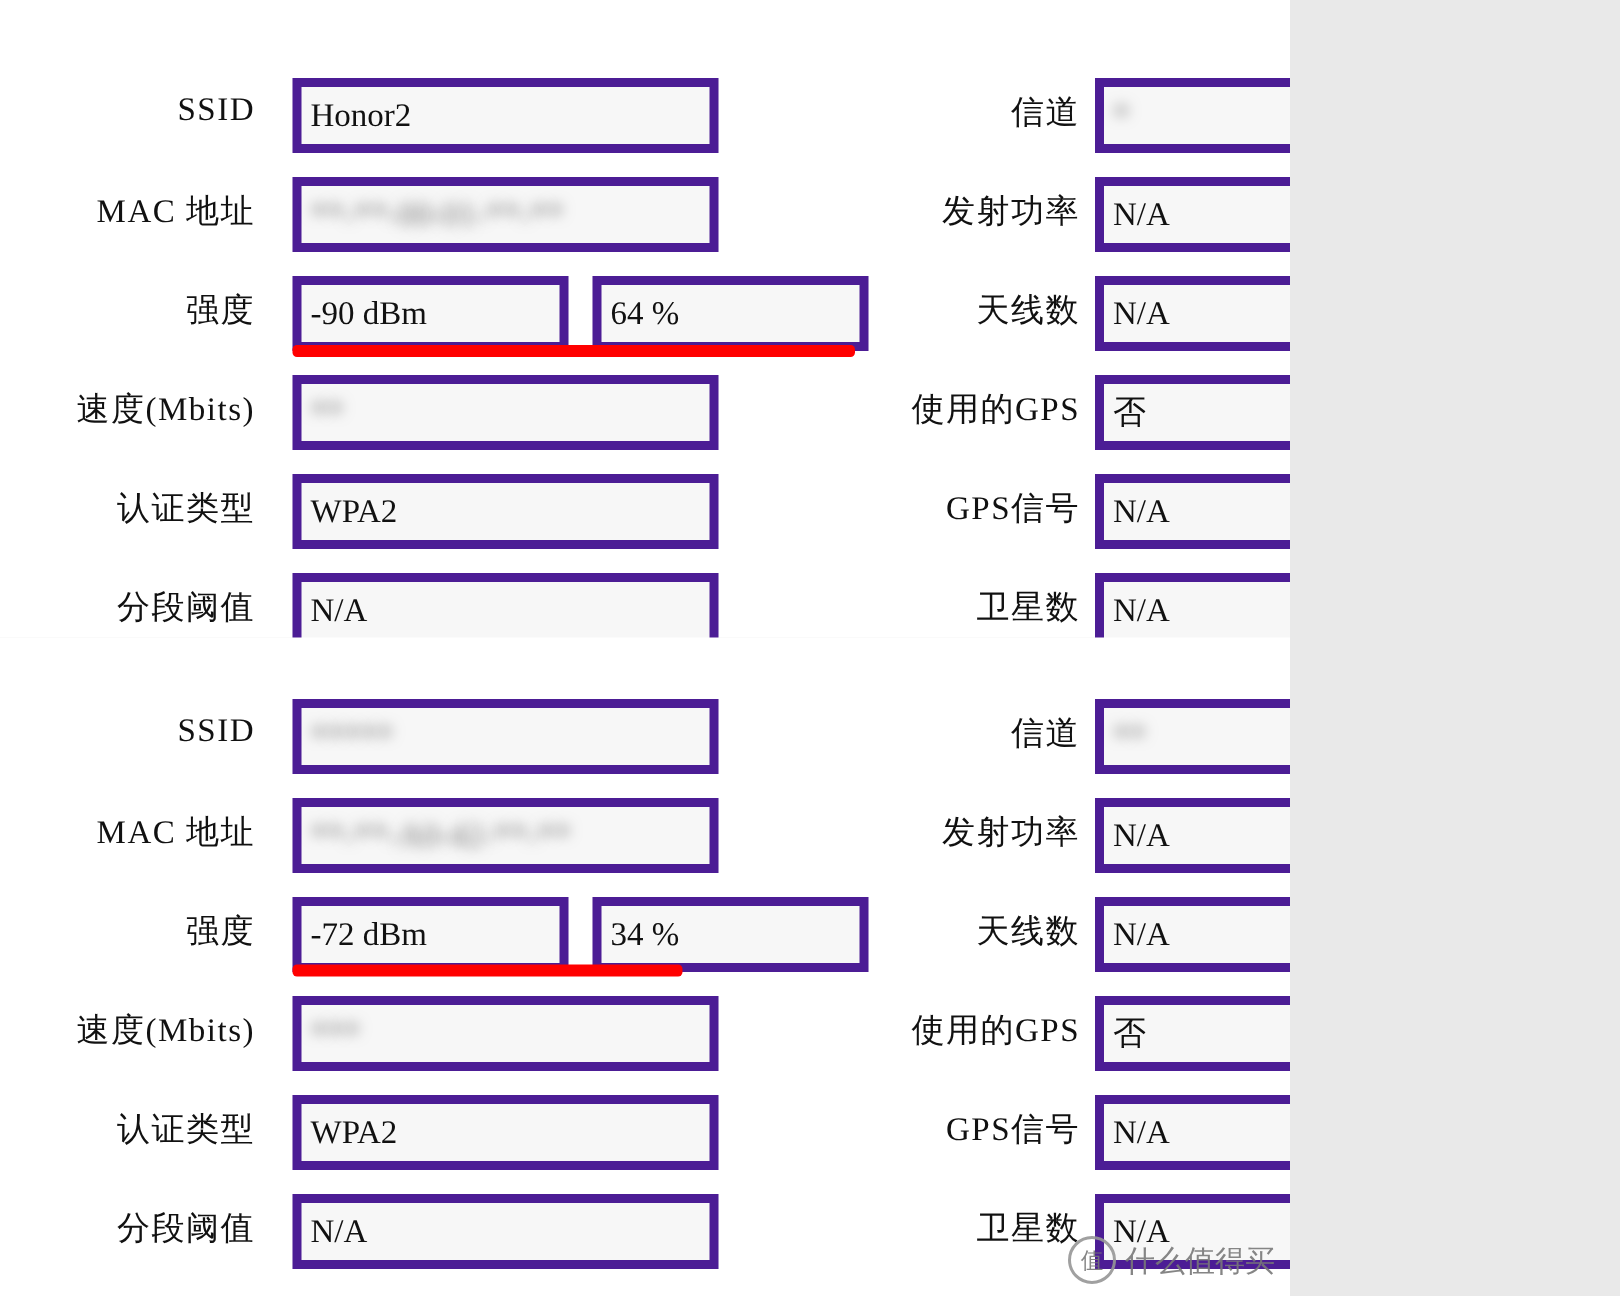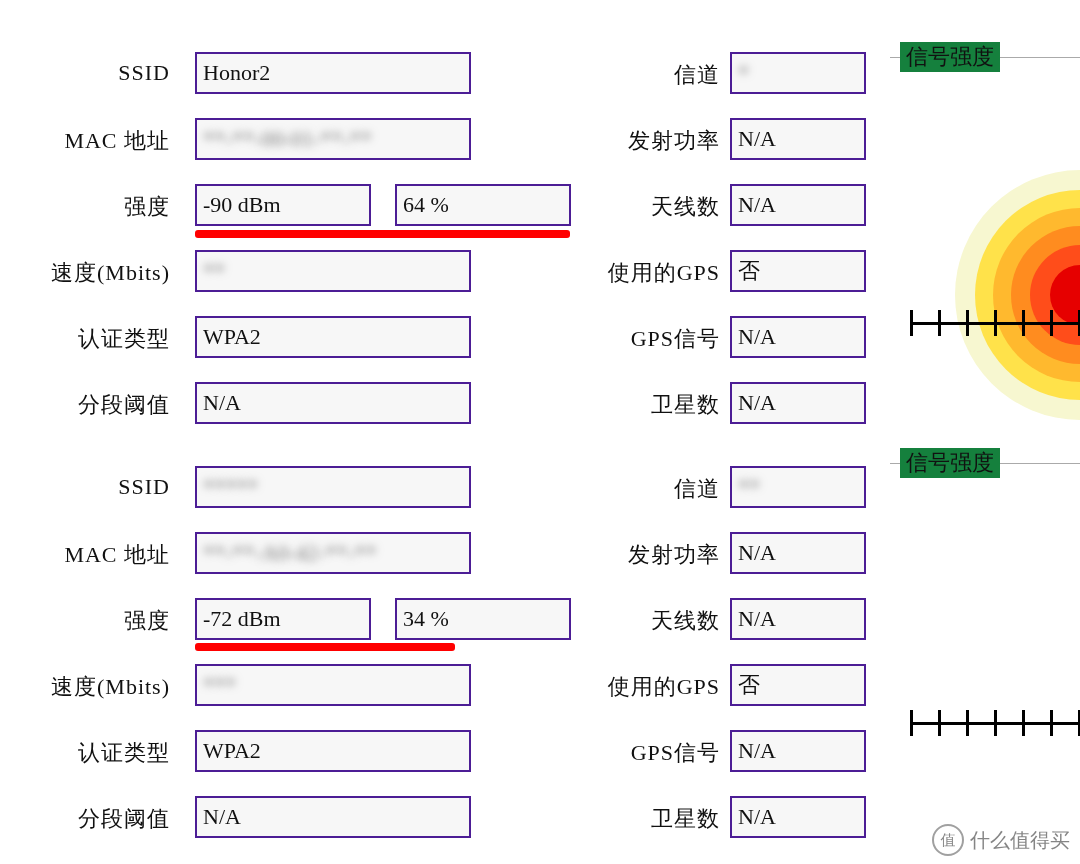--- a/index.html
+++ b/index.html
@@ -1,27 +1,27 @@
 <!DOCTYPE html>
 <html><head>
 <meta charset="utf-8">
 <style>
   html,body{margin:0;padding:0;background:#e9e9e9;font-family:"SimSun","NSimSun","MS Song",serif;font-size:22px;color:#111;}
   
-  .stage{position:relative;width:1080px;height:864px;overflow:hidden;}
+  .stage{position:relative;width:860px;height:864px;overflow:hidden;}
   .panel{position:absolute;left:0;width:1080px;background:#fff;}
   .panel.top{top:0;height:425px;}
   .panel.bottom{top:432px;height:432px;}
   .divider{position:absolute;left:0;top:425px;width:1080px;height:7px;background:#fff;}
   
   .kv{position:absolute;left:10px;top:50px;width:850px;}
   .row{position:relative;height:66px;}
   .lbl{position:absolute;top:10px;text-align:right;width:180px;left:-20px;letter-spacing:1px;}
   .lbl.r{left:420px;width:290px;text-align:right;}
-  .val{position:absolute;left:185px;top:2px;height:38px;line-height:38px;border:2px solid #4c1d95;background:#f7f7f7;padding:0 6px;min-width:240px;}
+  .val{position:absolute;left:185px;top:2px;height:38px;line-height:38px;border:6px solid #4c1d95;background:#f7f7f7;padding:0 6px;min-width:240px;}
   .val.short{min-width:160px;}
   .val.pct{left:385px;min-width:160px;}
   .val.r{left:720px;min-width:120px;}
   .blurred{color:transparent;text-shadow:0 0 9px rgba(0,0,0,.55);}
   
   .groupbox{position:absolute;left:880px;top:42px;height:360px;width:220px;}
   .groupbox .line{position:absolute;left:10px;top:15px;right:-40px;height:0;border-top:1px solid #aaa;}
   .groupbox .title{position:absolute;left:20px;top:0;background:#15803d;padding:0 6px;}
   
   .bullseye{position:absolute;right:-125px;top:170px;width:250px;height:250px;}

